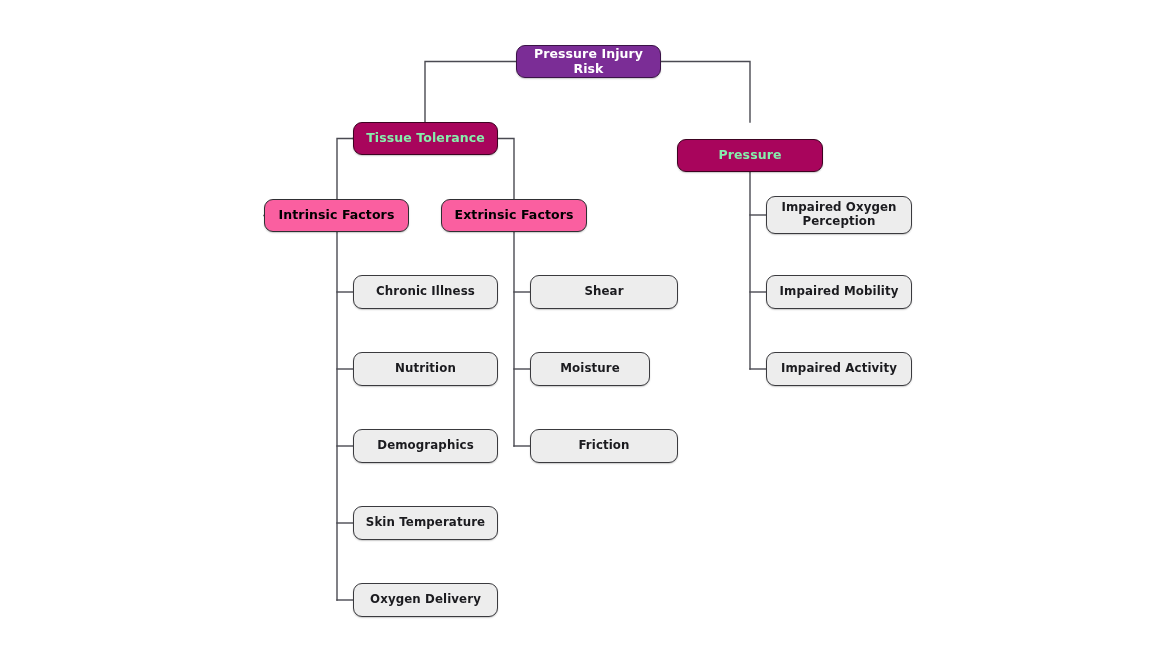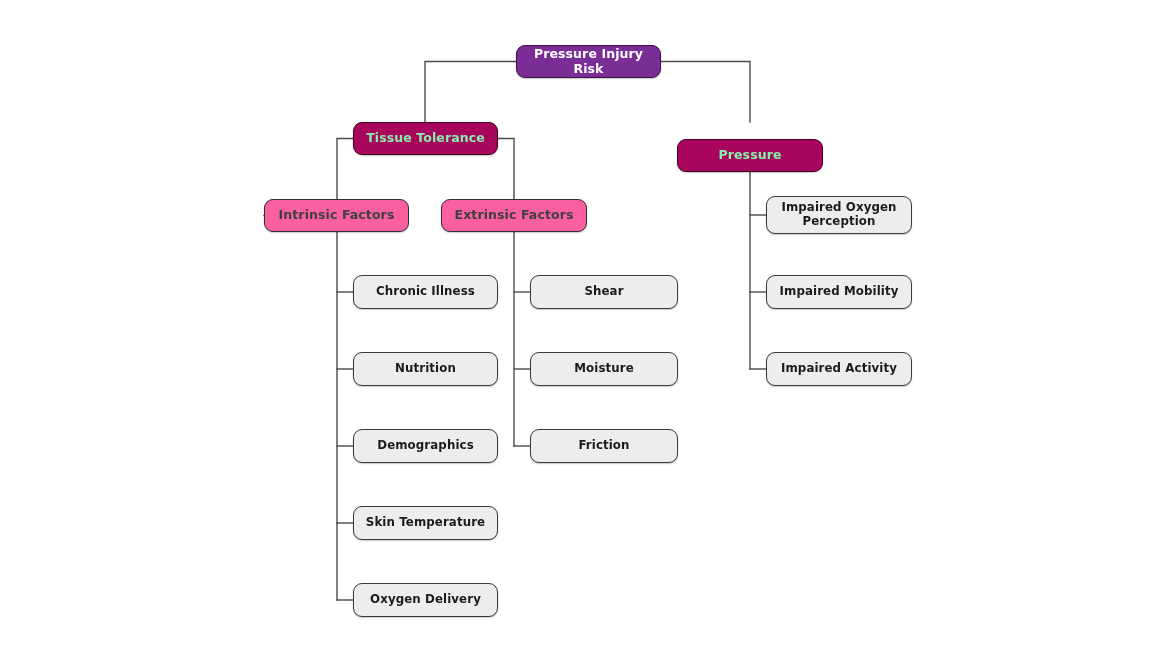--- a/index.html
+++ b/index.html
@@ -29,21 +29,21 @@
     background:#7B2D96;color:#ffffff;
     font-size:12.5px;font-weight:700;
     border-color:#3a1346;
   }
   .n-branch{
     background:#A8055C;color:#86efac;
     font-size:12.5px;font-weight:700;
     border-color:#3d0321;
   }
   .n-group{
-    background:#FA5FA0;color:#404040;
+    background:#FA5FA0;color:#000000;
     font-size:12.5px;font-weight:700;
     border-color:#2f2f33;
   }
   .n-leaf{
     background:#EDEDED;color:#1b1b1f;
     font-size:11.8px;font-weight:700;
     border-color:#3a3a3e;
   }
 </style>
 </head>
@@ -86,21 +86,21 @@
       <div class="node n-branch" style="left: 353px; top: 122px; width: 145px; height: 33px;">Tissue Tolerance</div>
       <div class="node n-branch" style="left: 677px; top: 122px; width: 146px; height: 33px; margin-top: 17px;">Pressure</div>
       <div class="node n-group" style="left: 264px; top: 199px; width: 145px; height: 33px;">Intrinsic Factors</div>
       <div class="node n-group" style="left: 441px; top: 199px; width: 146px; height: 33px;">Extrinsic Factors</div>
       <div class="node n-leaf" style="left: 353px; top: 275px; width: 145px; height: 34px;">Chronic Illness</div>
       <div class="node n-leaf" style="left: 353px; top: 352px; width: 145px; height: 34px;">Nutrition</div>
       <div class="node n-leaf" style="left: 353px; top: 429px; width: 145px; height: 34px;">Demographics</div>
       <div class="node n-leaf" style="left: 353px; top: 506px; width: 145px; height: 34px;">Skin Temperature</div>
       <div class="node n-leaf" style="left: 353px; top: 583px; width: 145px; height: 34px;">Oxygen Delivery</div>
       <div class="node n-leaf" style="left: 530px; top: 275px; width: 148px; height: 34px;">Shear</div>
-      <div class="node n-leaf" style="left: 530px; top: 352px; width: 148px; height: 34px;">Moisture</div>
+      <div class="node n-leaf" style="left: 530px; top: 352px; width: 120px; height: 34px;">Moisture</div>
       <div class="node n-leaf" style="left: 530px; top: 429px; width: 148px; height: 34px;">Friction</div>
       <div class="node n-leaf" style="left: 766px; top: 196px; width: 146px; height: 38px;">Impaired Oxygen
 Perception</div>
       <div class="node n-leaf" style="left: 766px; top: 275px; width: 146px; height: 34px;">Impaired Mobility</div>
       <div class="node n-leaf" style="left: 766px; top: 352px; width: 146px; height: 34px;">Impaired Activity</div>
     </div>
 
 </div>
 
 </body></html>

